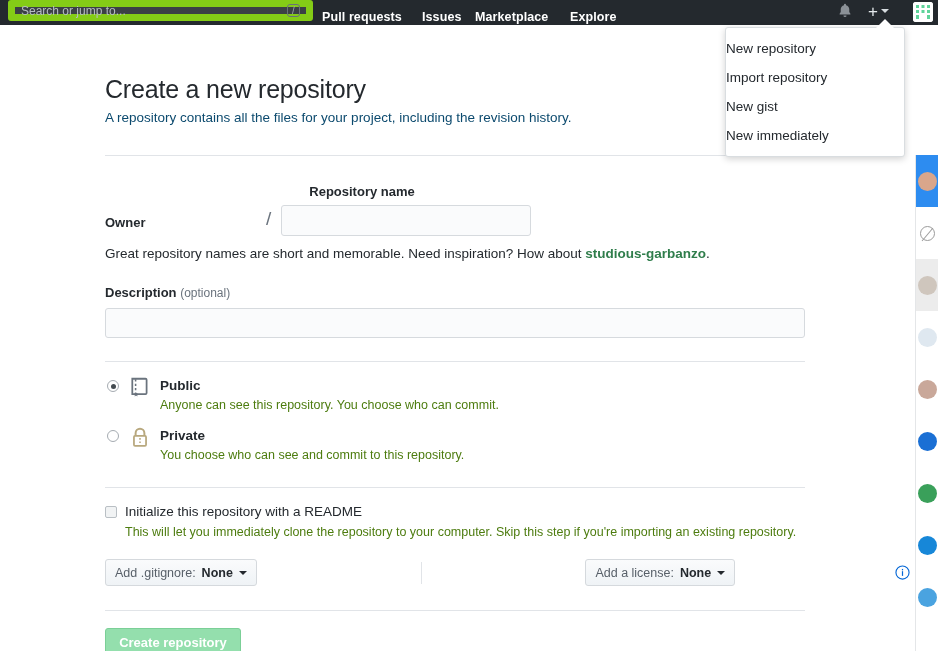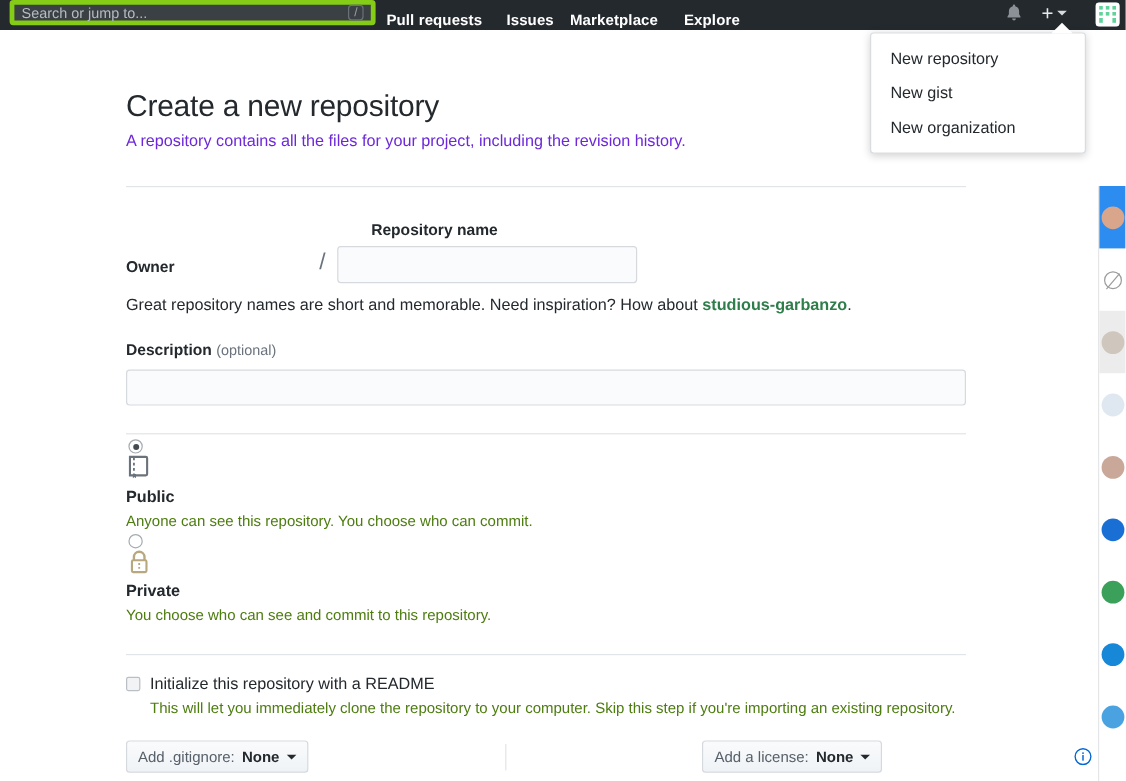--- a/index.html
+++ b/index.html
@@ -20,21 +20,21 @@
     background: #24292e;
     display: flex;
     align-items: center;
     z-index: 30;
   }
   #search-box {
     position: absolute;
     left: 8px; top: 0px;
     width: 305px; height: 21px;
     background: #3b4045;
-    border: 4px solid #84cc16;
+    border: 7px solid #84cc16;
     border-radius: 3px;
     display: flex;
     align-items: center;
     padding: 0 6px;
     gap: 16px;
   }
   #search-placeholder {
     color: #b5bcc2;
     font-size: 12px;
     flex: 1;
@@ -115,21 +115,21 @@
     position: absolute;
     left: 876px; top: 19px;
     width: 0; height: 0;
     border-left: 9px solid transparent;
     border-right: 9px solid transparent;
     border-bottom: 9px solid #ffffff;
     z-index: 41;
   }
   .menu-item {
     display: block;
-    padding: 7px 16px;
+    padding: 7px 0;
     font-size: 13.5px;
     color: #24292e;
     white-space: nowrap;
     cursor: pointer;
   }
 
   
   #main {
     position: absolute;
     left: 0; top: 25px;
@@ -140,21 +140,21 @@
     margin: 0;
     padding-top: 50px;
     font-size: 25px;
     font-weight: normal;
     color: #24292e;
     letter-spacing: -0.2px;
   }
   #page-subtitle {
     margin: 6px 0 0 0;
     font-size: 13.5px;
-    color: #6d28d9;
+    color: #0c4a6e;
   }
   .divider {
     width: 700px;
     height: 1px;
     background: #e1e4e8;
     border: 0;
     margin: 0;
   }
   #divider-top { margin-top: 30px; }
 
@@ -248,21 +248,21 @@
     font-size: 13px;
     font-family: "Liberation Sans", sans-serif;
     outline: none;
   }
   #divider-desc { margin-top: 23px; }
 
   
   .vis-option {
     display: flex;
     align-items: flex-start;
-    flex-direction: column;
+    margin-top: 14px;
   }
   .radio {
     width: 12px; height: 12px;
     border-radius: 50%;
     border: 1px solid #a5abb1;
     background: #fff;
     margin: 4px 10px 0 2px;
     position: relative;
     flex: none;
     cursor: pointer;
@@ -439,22 +439,23 @@
         <rect x="3" y="13" width="3" height="4"></rect>
           <rect x="14" y="13" width="3" height="4"></rect>
       </g>
     </svg>
   </div>
 </div>
 
 <div id="create-menu-caret"></div>
 <div id="create-menu">
   <a class="menu-item">New repository</a>
+  <a class="menu-item">Import repository</a>
   <a class="menu-item">New gist</a>
-  <a class="menu-item">New organization</a>
+  <a class="menu-item">New immediately</a>
 </div>
 
 <div id="main">
 
   <h1 id="page-title">Create a new repository</h1>
   <p id="page-subtitle">A repository contains all the files for your project, including the revision history.</p>
 
   <hr class="divider" id="divider-top">
 
   <div id="owner-row">

